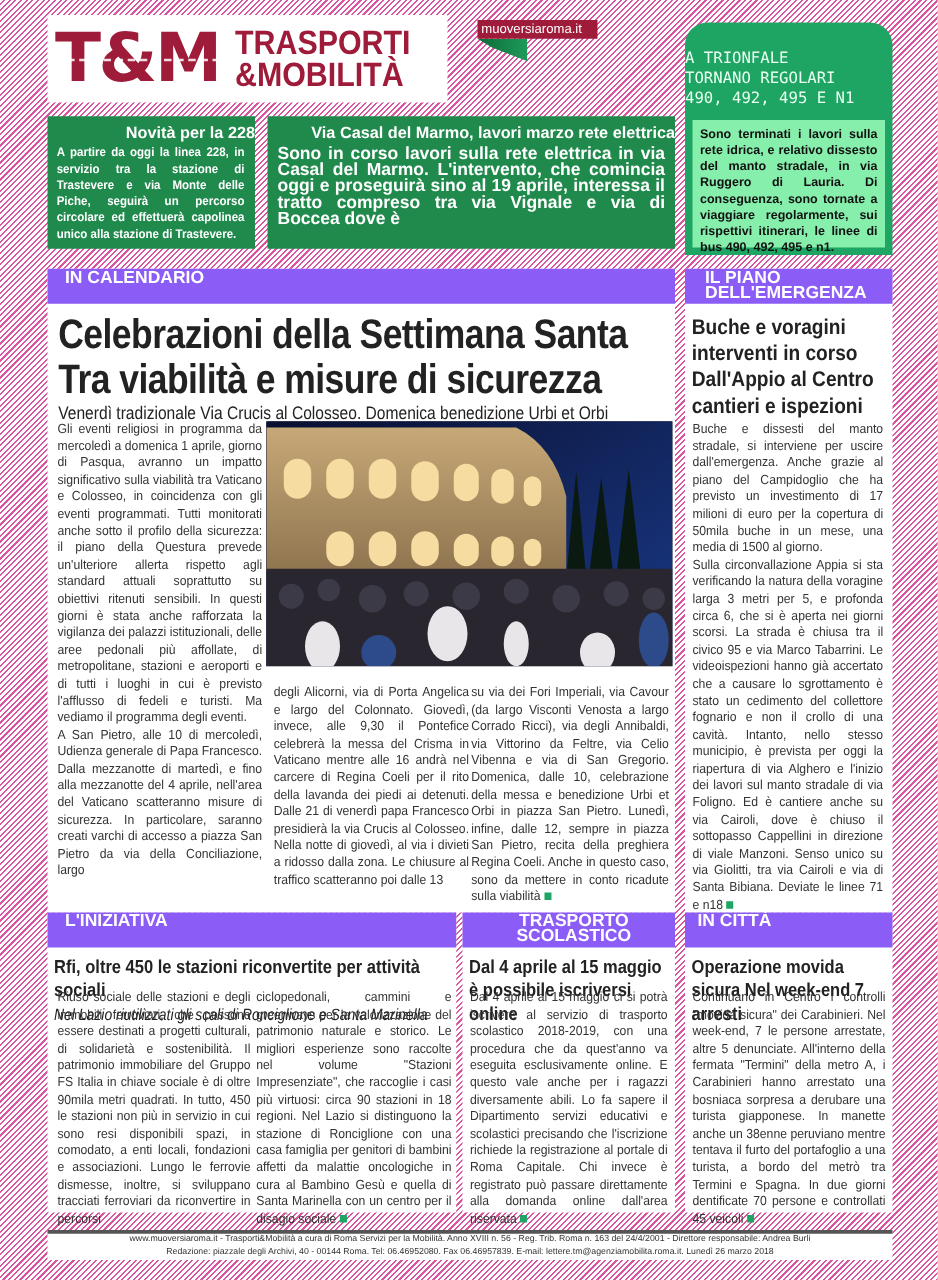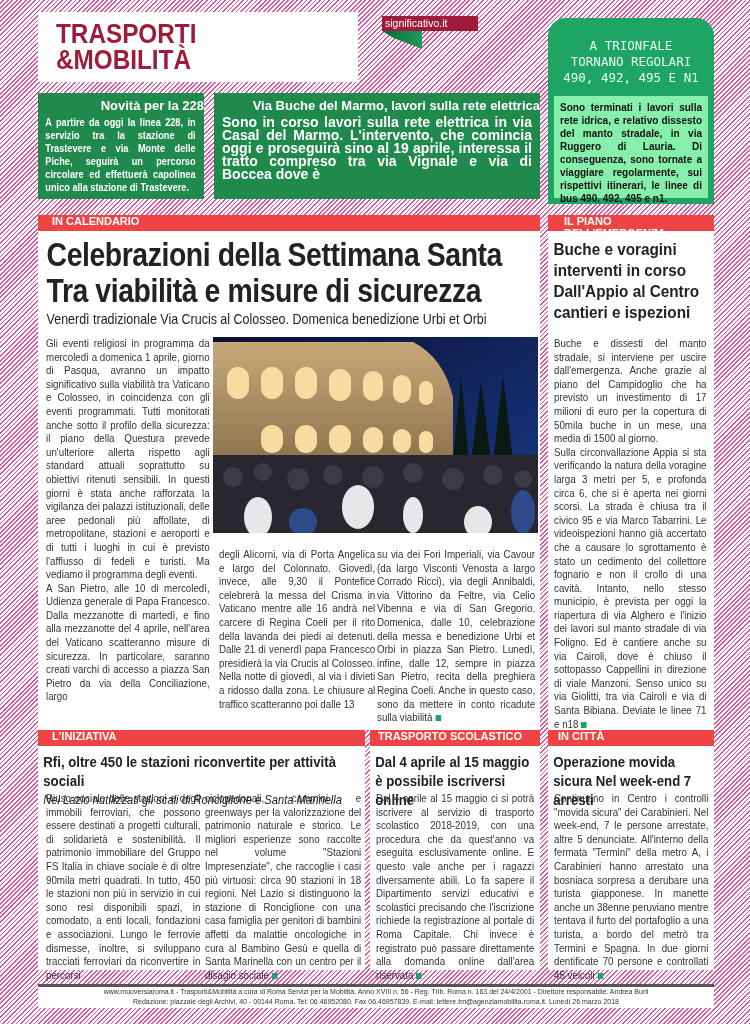--- a/index.html
+++ b/index.html
@@ -56,39 +56,39 @@
   .boxcasal .cols { display: flex; gap: 10px; padding: 3px 8px 0 8px; }
   .boxcasal .cols .col {
     flex: 1; font-size: 14px; line-height: 13px; text-align: justify; font-weight: bold;
   }
 
   .trionfale {
     left: 548px; top: 18px; width: 166px; height: 186px; background: #1ea563;
     border-radius: 18px 18px 0 0;
   }
   .trionfale .thead {
-    color: #e8fff0; text-align: center; font-family: "DejaVu Sans Mono", monospace;
+    color: #e8fff0; text-align: left; font-family: "DejaVu Sans Mono", monospace;
     font-size: 12.5px; line-height: 16px; padding-top: 20px;
   }
   .trionfale .tbody {
     position: absolute; left: 6px; right: 6px; top: 78px; bottom: 6px; background: #86efac;
     color: #111; font-weight: bold; font-size: 10px; line-height: 13px;
     padding: 5px 6px; text-align: justify;
   }
 
   
   .panel-main { left: 38px; top: 215px; width: 502px; height: 515px; background: #fff; }
   .panel-right { left: 548px; top: 215px; width: 166px; height: 515px; background: #fff; }
   .panel-b1 { left: 38px; top: 730px; width: 327px; height: 240px; background: #fff; }
   .panel-b2 { left: 370px; top: 730px; width: 170px; height: 240px; background: #fff; }
   .panel-b3 { left: 548px; top: 730px; width: 166px; height: 240px; background: #fff; }
 
   .kicker {
-    background: #ef4444; color: #fff; font-weight: bold; font-size: 11px;
-    height: 16px; line-height: 12px; padding-left: 14px; text-transform: uppercase;
+    background: #8b5cf6; color: #fff; font-weight: bold; font-size: 14px;
+    height: 28px; line-height: 12px; padding-left: 14px; text-transform: uppercase;
   }
 
   .headline-main {
     font-family: "Liberation Sans Narrow", "Liberation Sans", sans-serif;
     font-weight: bold; font-size: 33px; line-height: 36px; color: #222;
     padding: 6px 0 0 10px; letter-spacing: -0.5px;
     transform: scaleX(0.86); transform-origin: left top; width: 118%;
   }
   .subhead-main {
     font-size: 14.5px; color: #222; padding: 2px 0 0 10px;
@@ -120,35 +120,39 @@
 
   .footer {
     left: 38px; top: 984px; width: 676px; height: 24px; background: #fff;
     border-top: 3px solid #555; text-align: center; font-size: 7px; line-height: 9.5px; color: #333;
   }
 </style>
 </head>
 <body>
 
 <div class="abs masthead">
+  <div class="logo-tm">
+    <span>T&amp;M</span>
+    <span class="dash"></span>
+  </div>
   <div class="logo-words">
     <div>TRASPORTI</div>
     <div>&amp;MOBILITÀ</div>
   </div>
 </div>
-<div class="abs site-tag">significativo.it</div>
+<div class="abs site-tag">muoversiaroma.it</div>
 <div class="abs site-tag-ribbon"></div>
 
 <div class="abs gbox box228">
   <div class="gtitle">Novità per la 228</div>
   <div class="gtext">A partire da oggi la linea 228, in servizio tra la stazione di Trastevere e via Monte delle Piche, seguirà un percorso circolare ed effettuerà capolinea unico alla stazione di Trastevere.</div>
 </div>
 
 <div class="abs gbox boxcasal">
-  <div class="gtitle">Via Buche del Marmo, lavori sulla rete elettrica</div>
+  <div class="gtitle">Via Casal del Marmo, lavori marzo rete elettrica</div>
   <div class="cols">
     <div class="col">Sono in corso lavori sulla rete elettrica in via Casal del Marmo. L'intervento, che comincia oggi e proseguirà sino al 19 aprile, interessa il tratto compreso tra via Vignale e via di Boccea dove è</div>
   </div>
 </div>
 
 <div class="abs trionfale">
   <div class="thead">
     <div>A TRIONFALE</div>
     <div>TORNANO REGOLARI</div>
     <div>490, 492, 495 E N1</div>
@@ -248,21 +252,21 @@
   <div class="kicker">L'INIZIATIVA</div>
   <div class="headline-small">Rfi, oltre 450 le stazioni riconvertite per attività sociali</div>
   <div class="subhead-small">Nel Lazio riutilizzati gli scali di Ronciglione e Santa Marinella</div>
   <div class="abs body-text" style="left:8px; top:62px; width:166px;">Riuso sociale delle stazioni e degli immobili ferroviari, che possono essere destinati a progetti culturali, di solidarietà e sostenibilità. Il patrimonio immobiliare del Gruppo FS Italia in chiave sociale è di oltre 90mila metri quadrati. In tutto, 450 le stazioni non più in servizio in cui sono resi disponibili spazi, in comodato, a enti locali, fondazioni e associazioni. Lungo le ferrovie dismesse, inoltre, si sviluppano tracciati ferroviari da riconvertire in percorsi</div>
   <div class="abs body-text" style="left:167px; top:62px; width:168px;">
     <span>ciclopedonali, cammini e greenways per la valorizzazione del patrimonio naturale e storico. Le migliori esperienze sono raccolte nel volume "Stazioni Impresenziate", che raccoglie i casi più virtuosi: circa 90 stazioni in 18 regioni. Nel Lazio si distinguono la stazione di Ronciglione con una casa famiglia per genitori di bambini affetti da malattie oncologiche in cura al Bambino Gesù e quella di Santa Marinella con un centro per il disagio sociale</span><span class="end-mark"></span>
   </div>
 </div>
 
 <div class="abs panel-b2">
-  <div class="kicker" style="padding-left:8px;">TRASPORTO SCOLASTICO</div>
+  <div class="kicker" style="padding-left:8px;text-align:center;">TRASPORTO SCOLASTICO</div>
   <div class="headline-small">Dal 4 aprile al 15 maggio è possibile iscriversi online</div>
   <div class="abs body-text" style="left:6px; top:62px; width:170px;">
     <span>Dal 4 aprile al 15 maggio ci si potrà iscrivere al servizio di trasporto scolastico 2018-2019, con una procedura che da quest'anno va eseguita esclusivamente online. E questo vale anche per i ragazzi diversamente abili. Lo fa sapere il Dipartimento servizi educativi e scolastici precisando che l'iscrizione richiede la registrazione al portale di Roma Capitale. Chi invece è registrato può passare direttamente alla domanda online dall'area riservata</span><span class="end-mark"></span>
   </div>
 </div>
 
 <div class="abs panel-b3">
   <div class="kicker" style="padding-left:10px;">IN CITTÀ</div>
   <div class="headline-small">Operazione movida sicura Nel week-end 7 arresti</div>
   <div class="abs body-text" style="left:6px; top:62px; width:166px;">

